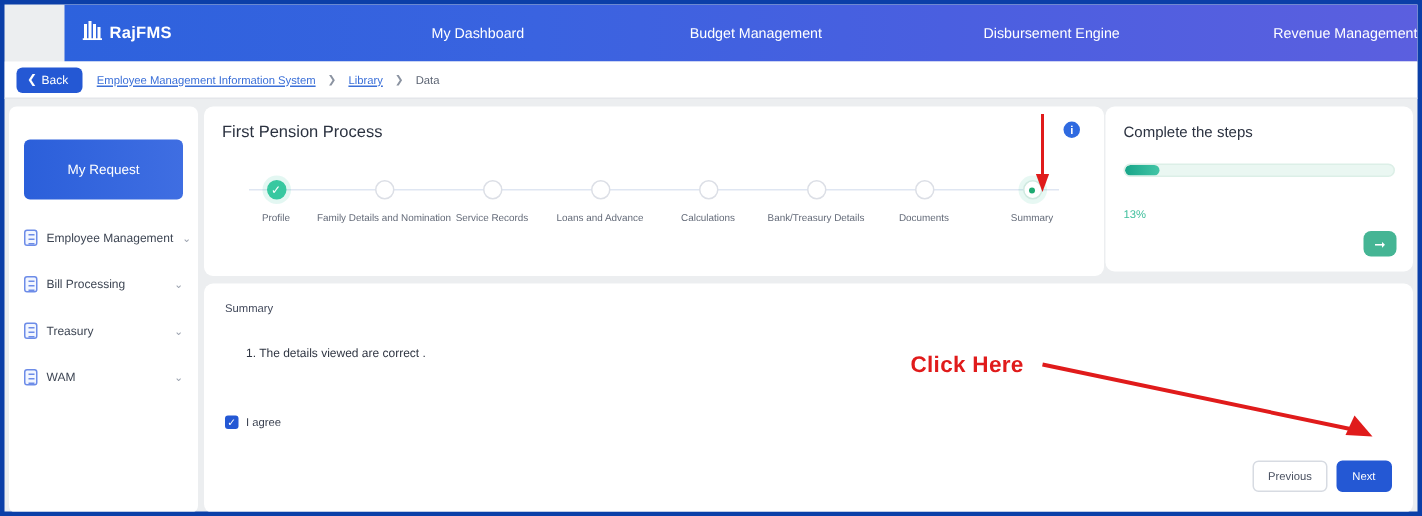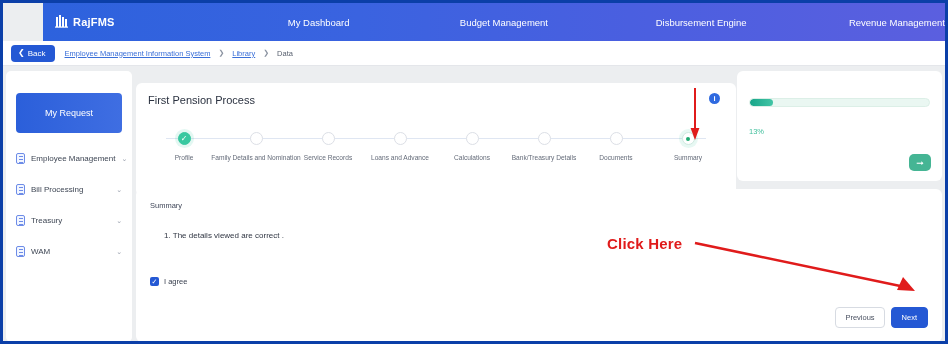--- a/index.html
+++ b/index.html
@@ -76,21 +76,21 @@
   .side-caret { font-size: 7px; color: #9aa1ae; }
   #side-spacer { height: 10px; }
 
   
   #main { position: absolute; left: 133px; top: 68px; right: 3px; bottom: 5px; }
 
   .card { background: #ffffff; border-radius: 6px; }
 
   
   #stepper-card {
-    position: absolute; left: 0; top: 12px; width: 600px; height: 113px;
+    position: absolute; left: 0; top: 0; width: 600px; height: 113px;
     padding: 11px 12px 0 12px;
   }
   #process-title { font-size: 11px; color: #2b3240; }
   #stepper { position: relative; margin-top: 26px; height: 14px; }
   #stepper-line {
     position: absolute; left: 18px; right: 18px; top: 6px; height: 1.2px; background: #dfe6f2;
   }
   .step-nodes { position: absolute; left: 0; right: 0; top: 0; display: flex; }
   .step { flex: 1; display: flex; flex-direction: column; align-items: center; position: relative; }
   .node {
@@ -281,20 +281,21 @@
       </div>
 
       <div id="info-badge">i</div>
       <svg id="red-arrow-down" viewBox="0 0 10 52">
         <line x1="5" y1="0" x2="5" y2="42" stroke="#e01b1b" stroke-width="2"></line>
         <polygon points="5,52 0.6,40 9.4,40" fill="#e01b1b"></polygon>
       </svg>
     </div>
 
     <div class="card" id="steps-card">
+      <div id="steps-title">Complete the steps</div>
       <div id="progress-track">
         <div id="progress-fill" style="width: 13%;"></div>
       </div>
       <div id="progress-pct">13%</div>
       <div id="go-btn">
         <span>➞</span>
       </div>
     </div>
 
     <div class="card" id="summary-card">

